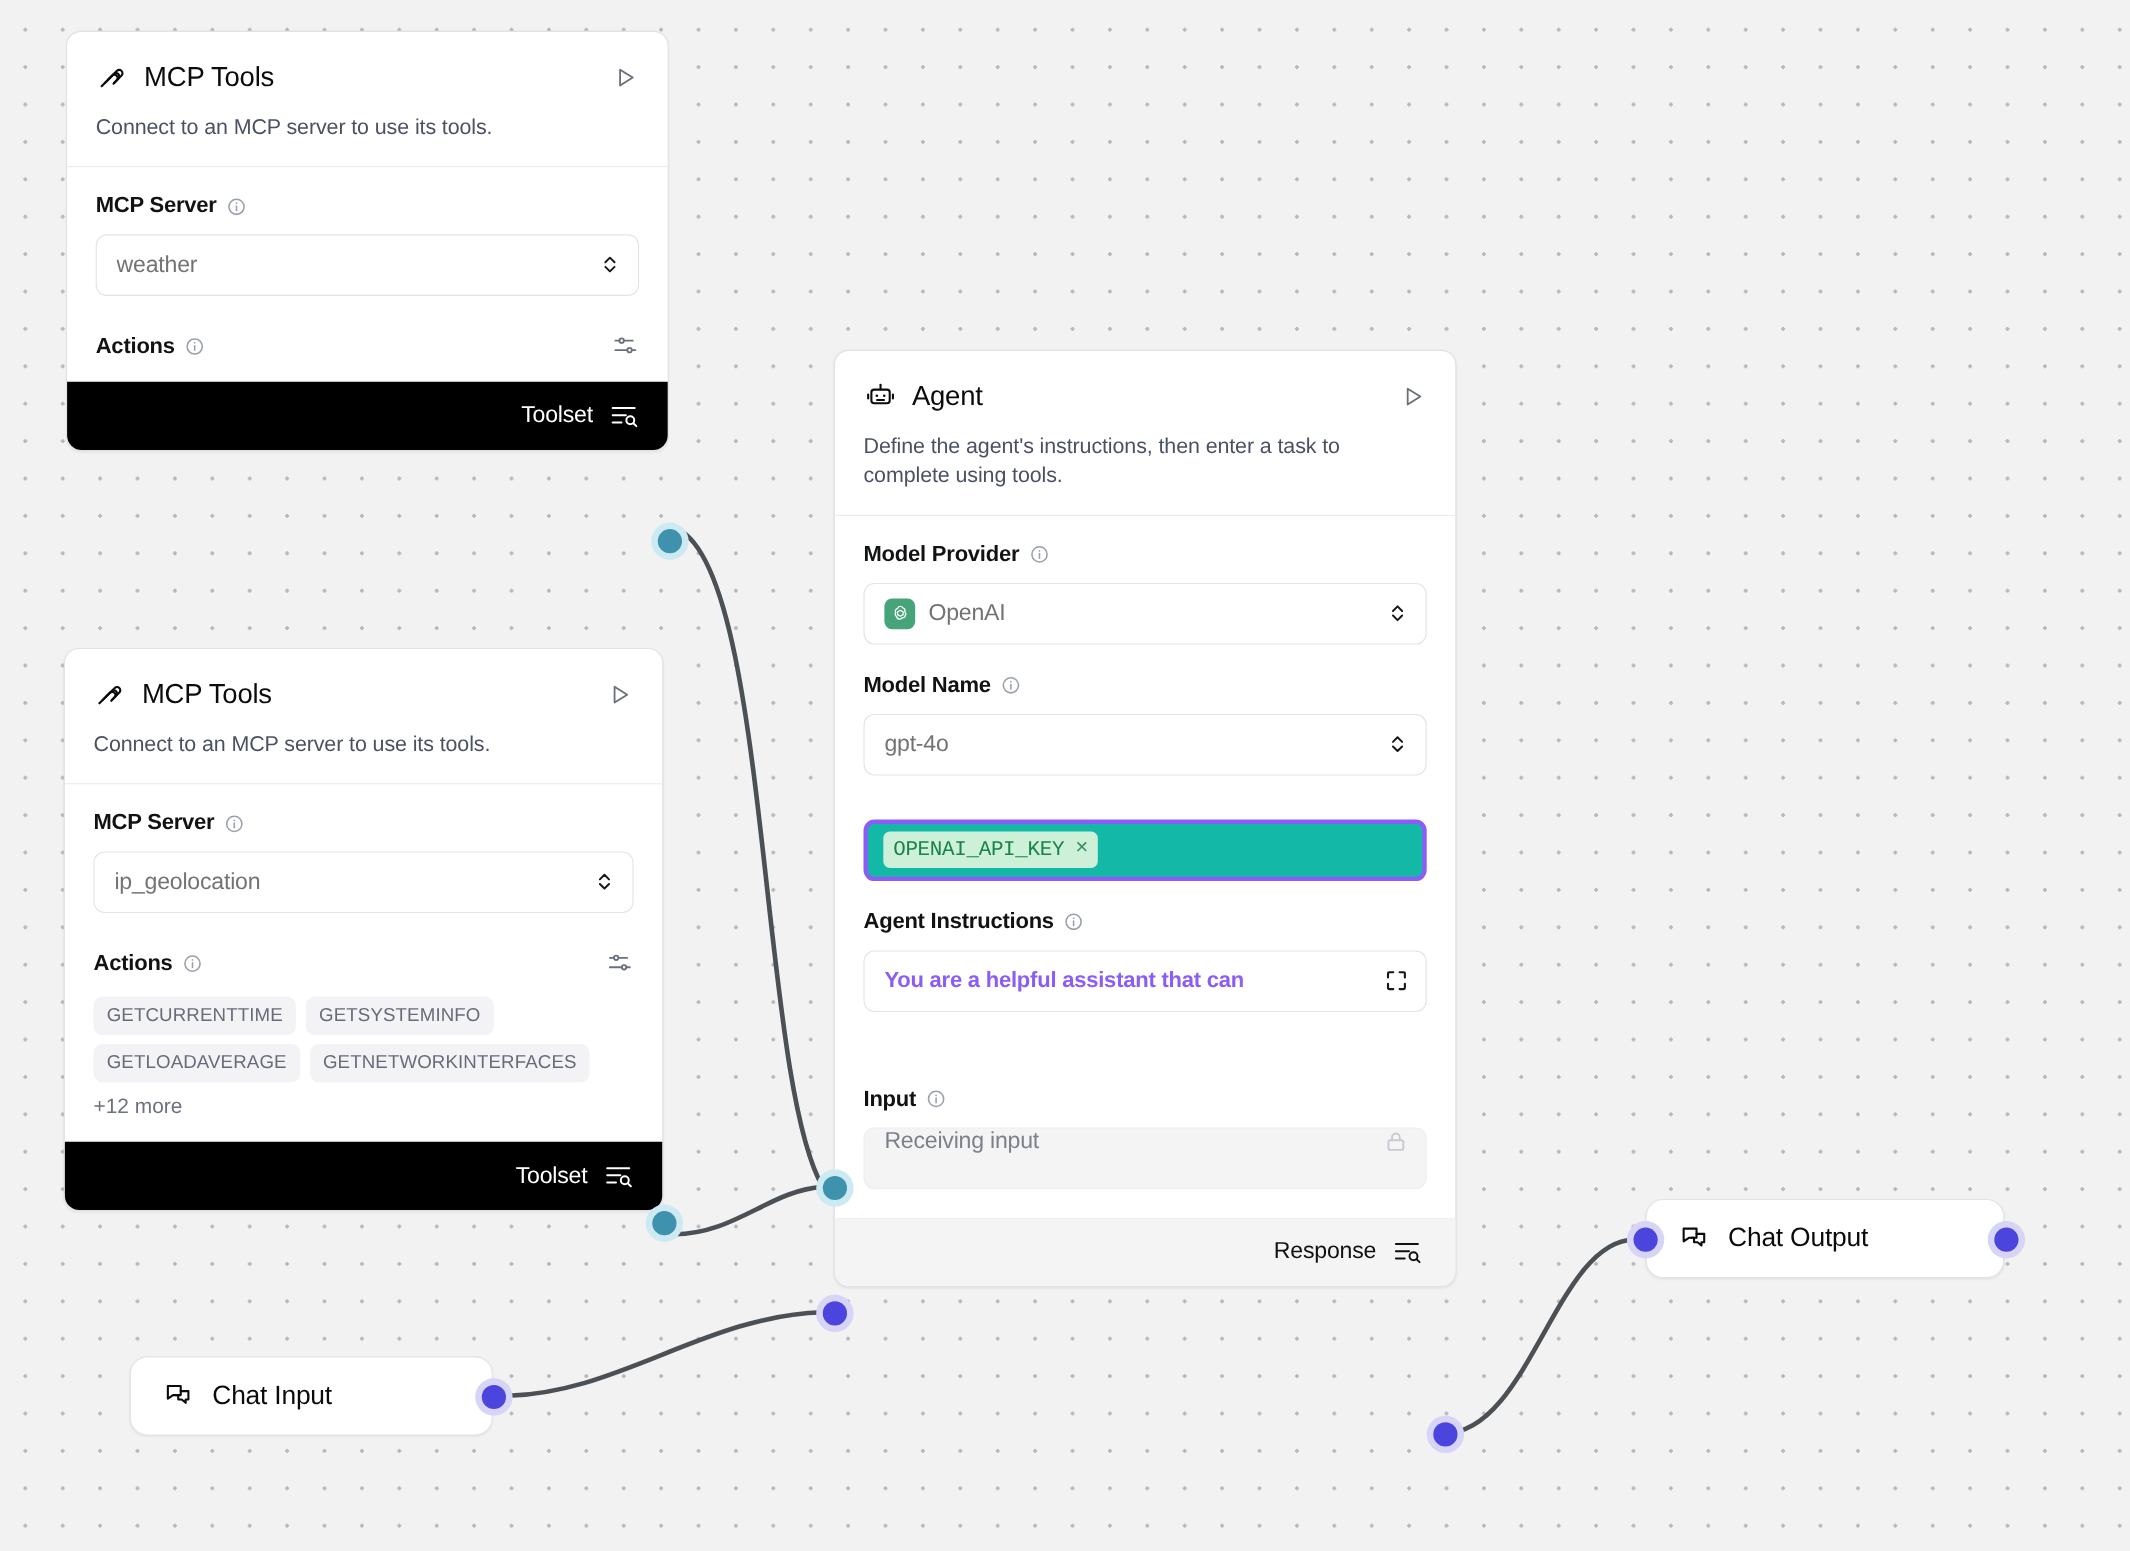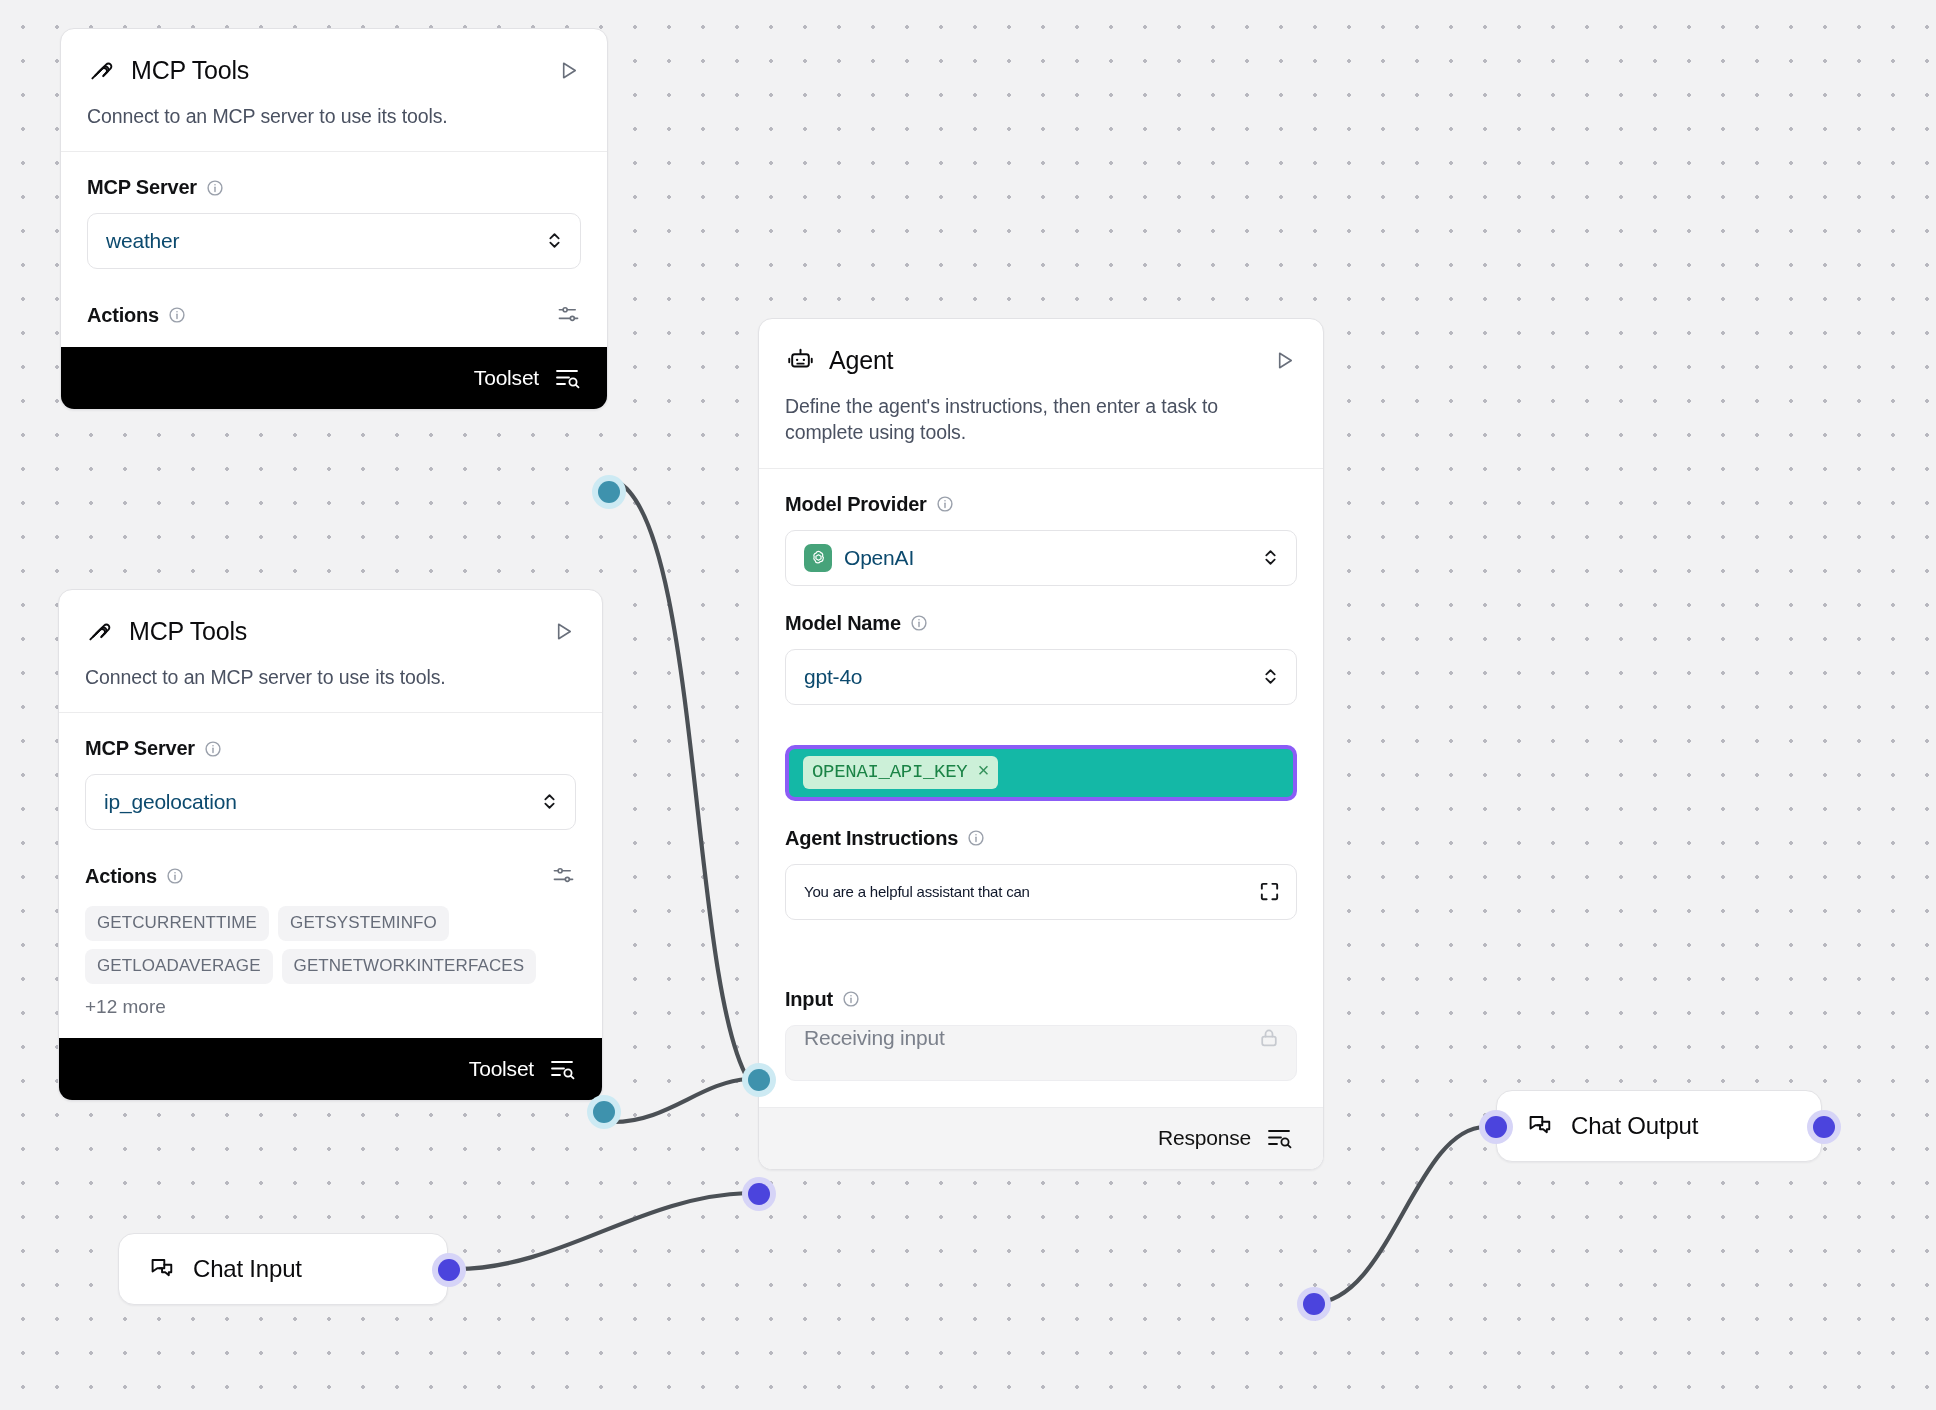--- a/index.html
+++ b/index.html
@@ -50,21 +50,21 @@
     margin-top: 14px;
     height: 56px;
     border: 1px solid #e4e4e7;
     border-radius: 10px;
     background: #fff;
     display: flex; align-items: center;
     padding: 0 16px 0 18px;
     gap: 12px;
     cursor: pointer;
   }
-  .select-value { font-size: 21px; color: #0c4a6e; letter-spacing: -.2px; flex: 1 1 auto; white-space: nowrap; overflow: hidden; }
+  .select-value { font-size: 21px; color: #737373; letter-spacing: -.2px; flex: 1 1 auto; white-space: nowrap; overflow: hidden; }
   .chev { width: 18px; height: 26px; flex: 0 0 auto; }
 
   .brand-sq {
     width: 28px; height: 28px; border-radius: 7px;
     display: flex; align-items: center; justify-content: center; flex: 0 0 auto;
   }
 
   .actions-head { display: flex; align-items: center; }
   .actions-head .field-label { flex: 1 1 auto; }
   .slider-icon { width: 24px; height: 24px; cursor: pointer; }
@@ -120,24 +120,25 @@
   }
   .chip .x { color: #35915b; font-size: 20px; cursor: pointer; line-height: 1; }
 
   .instr-box {
     margin-top: 14px; height: 56px;
     border: 1px solid #e4e4e7; border-radius: 10px; background: #fff;
     display: flex; align-items: center; padding: 0 14px 0 18px; gap: 10px;
     position: relative; overflow: hidden;
   }
   .instr-text {
-    font-size: 15px; color: #0f172a; letter-spacing: -.2px;
+    font-size: 20px; color: #8b5cf6; letter-spacing: -.2px;
     white-space: nowrap; flex: 1 1 auto; overflow: hidden;
     -webkit-mask-image: linear-gradient(to right, #000 0%, #000 72%, transparent 99%);
     mask-image: linear-gradient(to right, #000 0%, #000 72%, transparent 99%);
+    font-weight: bold;
   }
   .expand-icon { width: 24px; height: 24px; flex: 0 0 auto; cursor: pointer; }
 
   .locked-box {
     margin-top: 14px; height: 56px;
     border: 1px solid #ededf0; border-radius: 10px; background: #f4f4f5;
     display: flex; align-items: flex-start; padding: 0 16px 0 18px;
   }
   .locked-text { font-size: 21px; color: #7b808b; letter-spacing: -.2px; flex: 1 1 auto; }
   .lock-icon { width: 22px; height: 24px; }

